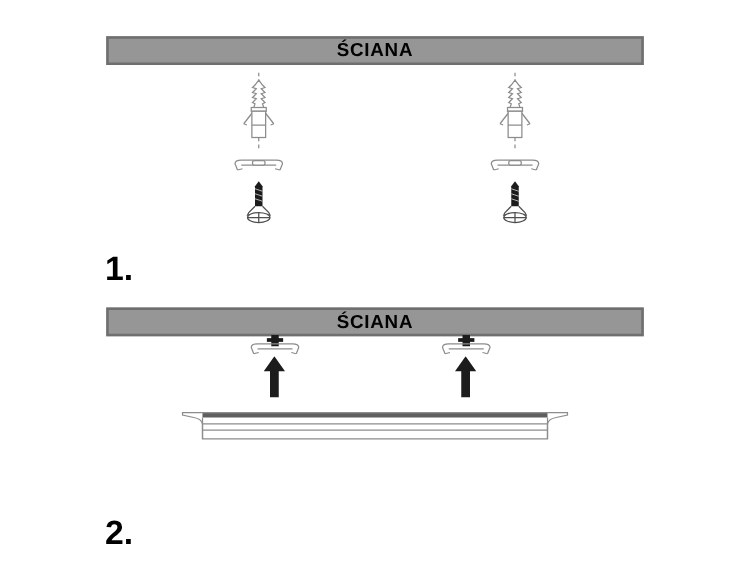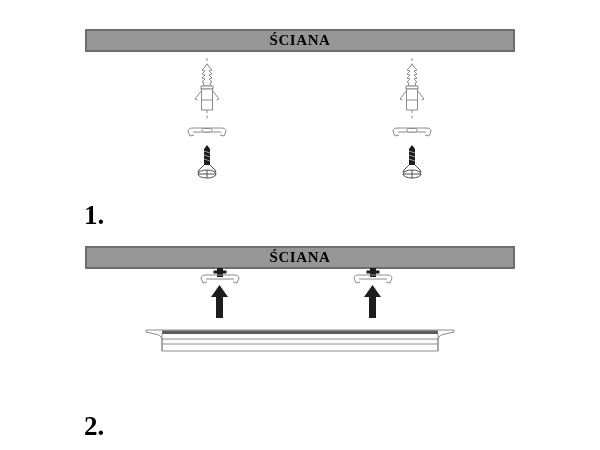--- a/index.html
+++ b/index.html
@@ -1,19 +1,19 @@
 <!DOCTYPE html>
 <html style="--background: #ffffff; --text: #000000; --wall_fill: #969696; --wall_border: #6f6f6f; --line_art: #8c8c8c; --dark: #1c1c1c; --screw_line: #4f4f4f; --screw_hatch: #b5b5b5; --lamp_strip: #5e5e5e;"><head>
 <meta charset="utf-8">
 <style>
   html,body{margin:0;padding:0;background:#fff;}
   .canvas{
     position:relative;width:600px;height:450px;overflow:hidden;
     background:var(--background,#fff);
-    font-family:Liberation Serif, serif;
+    font-family:Liberation Sans, sans-serif;
   }
   .wall{
     position:absolute;left:85px;width:430px;height:23px;
     background:var(--wall_fill,#969696);
     border:2px solid var(--wall_border,#6f6f6f);
     box-sizing:border-box;
     display:flex;align-items:center;justify-content:center;
   }
   .wall-label{
     font-size:15px;font-weight:bold;color:var(--text,#000);

